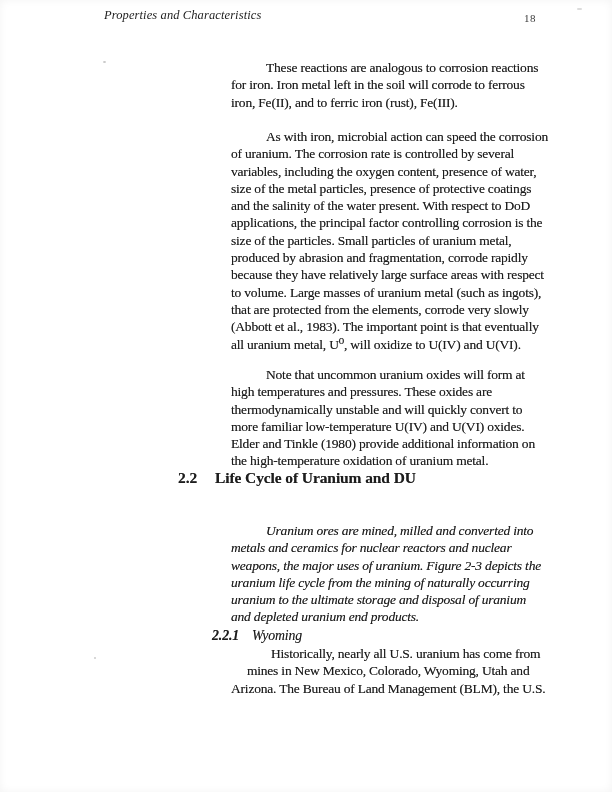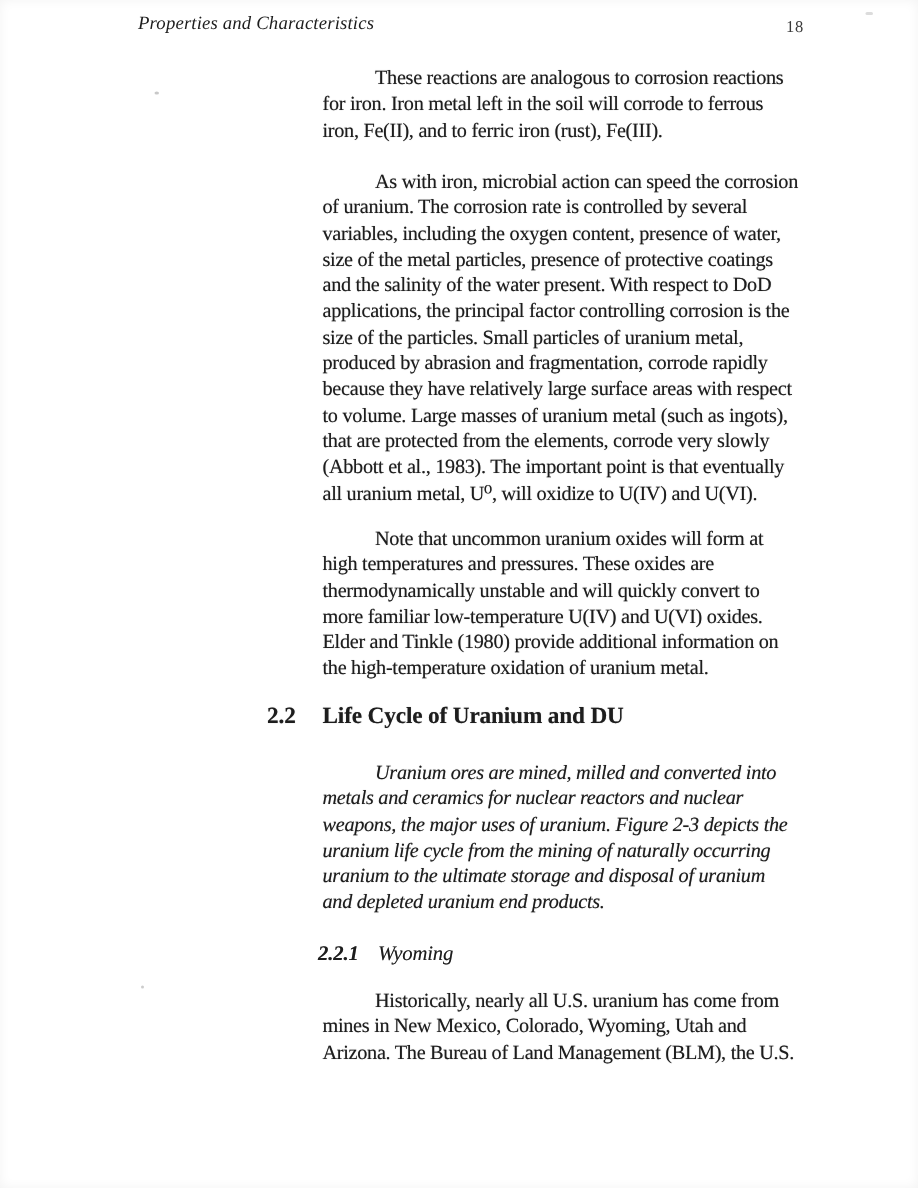--- a/index.html
+++ b/index.html
@@ -7,38 +7,38 @@
     position:relative;
     width:612px;height:792px;
     margin:0 auto;
     background:#ffffff;
     font-family:"Liberation Serif","DejaVu Serif",serif;
     color:#1d1d1d;
     overflow:hidden;
     box-shadow:inset 0 0 8px rgba(0,0,0,0.05);
   }
   .running-title{
-    position:absolute;left:92px;top:8px;
+    position:absolute;left:104px;top:8px;
     font-style:italic;font-size:12.5px;letter-spacing:0.1px;text-align:right;
   }
   .page-number{
     position:absolute;left:524px;top:12px;
     font-size:11px;letter-spacing:0.5px;color:#3a3a3a;
   }
   .para{
-    position:absolute;left:215px;margin:0;
+    position:absolute;left:215px;margin:16px;
     font-size:13.5px;line-height:17.3px;letter-spacing:-0.2px;
     white-space:pre;text-indent:35px;
     text-shadow:0 0 0.5px rgba(25,25,25,0.55);
   }
   #p1{top:43px;}
   #p2{top:112px;}
   #p3{top:350px;}
   #p4{top:506px;font-style:italic;}
-  #p5{top:658px;}
+  #p5{top:629px;text-align:center;}
   .section-heading{
     position:absolute;left:178px;top:469px;
     font-size:15.5px;font-weight:bold;
     letter-spacing:-0.1px;
     text-shadow:0 0 0.5px rgba(25,25,25,0.55);
   }
   .section-heading .sec-num{display:inline-block;width:37px;}
   .subsection-heading{
     position:absolute;left:212px;top:628px;
     font-size:13.8px;font-style:italic;letter-spacing:-0.1px;

